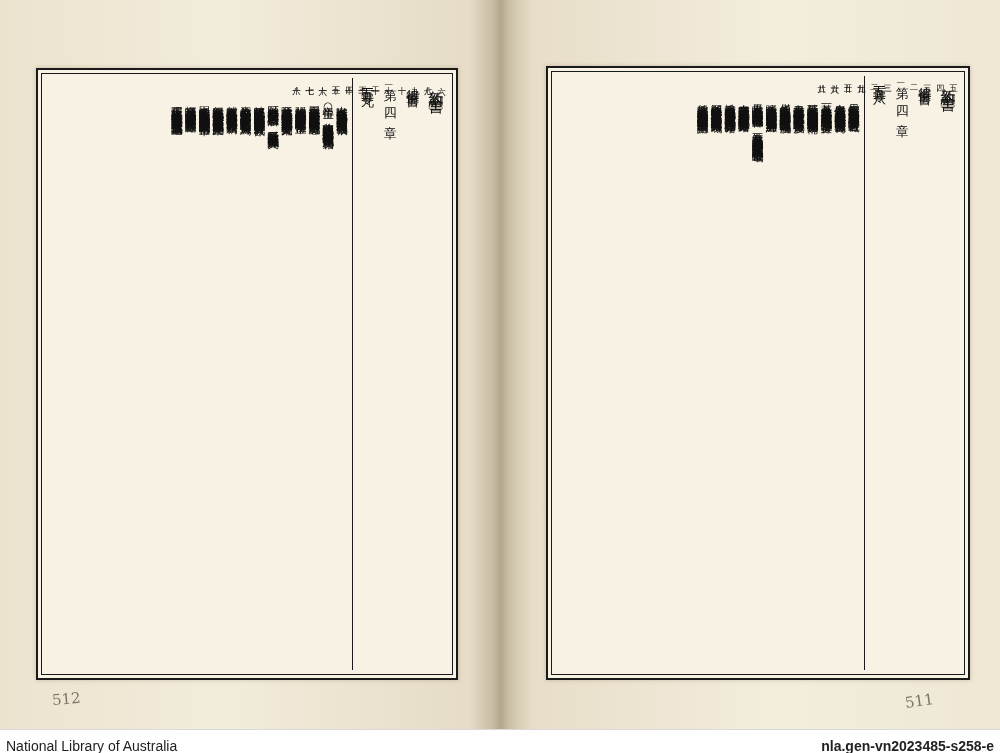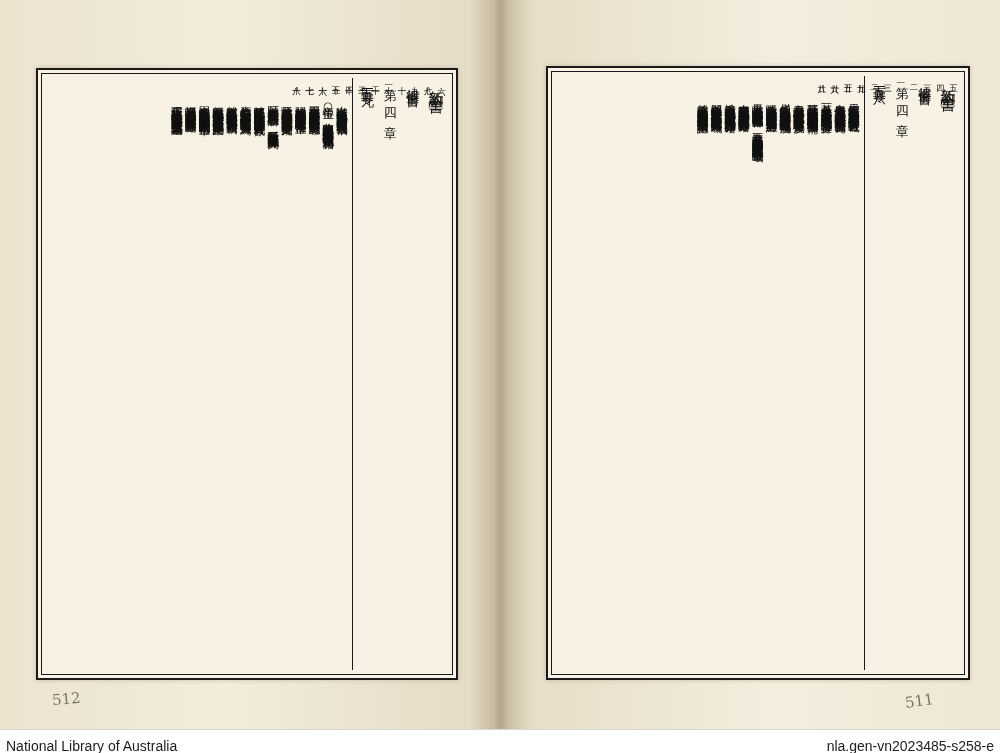--- a/index.html
+++ b/index.html
@@ -153,21 +153,21 @@
     border-top: 1px solid #d8d8d8;
     display: flex;
     align-items: center;
     justify-content: space-between;
     font-family: "Liberation Sans", sans-serif;
     font-size: 14px;
     color: #222;
     padding: 16px 6px;
     box-sizing: border-box;
   }
-  #meta .right { color: #222; }
+  #meta .right { color: #222; font-weight: bold; }
 </style>
 </head>
 <body>
 
 <div id="scan">
 
   <div class="leaf" id="leaf-left"></div>
   <div class="leaf" id="leaf-right"></div>
   <div id="gutter"></div>
 

